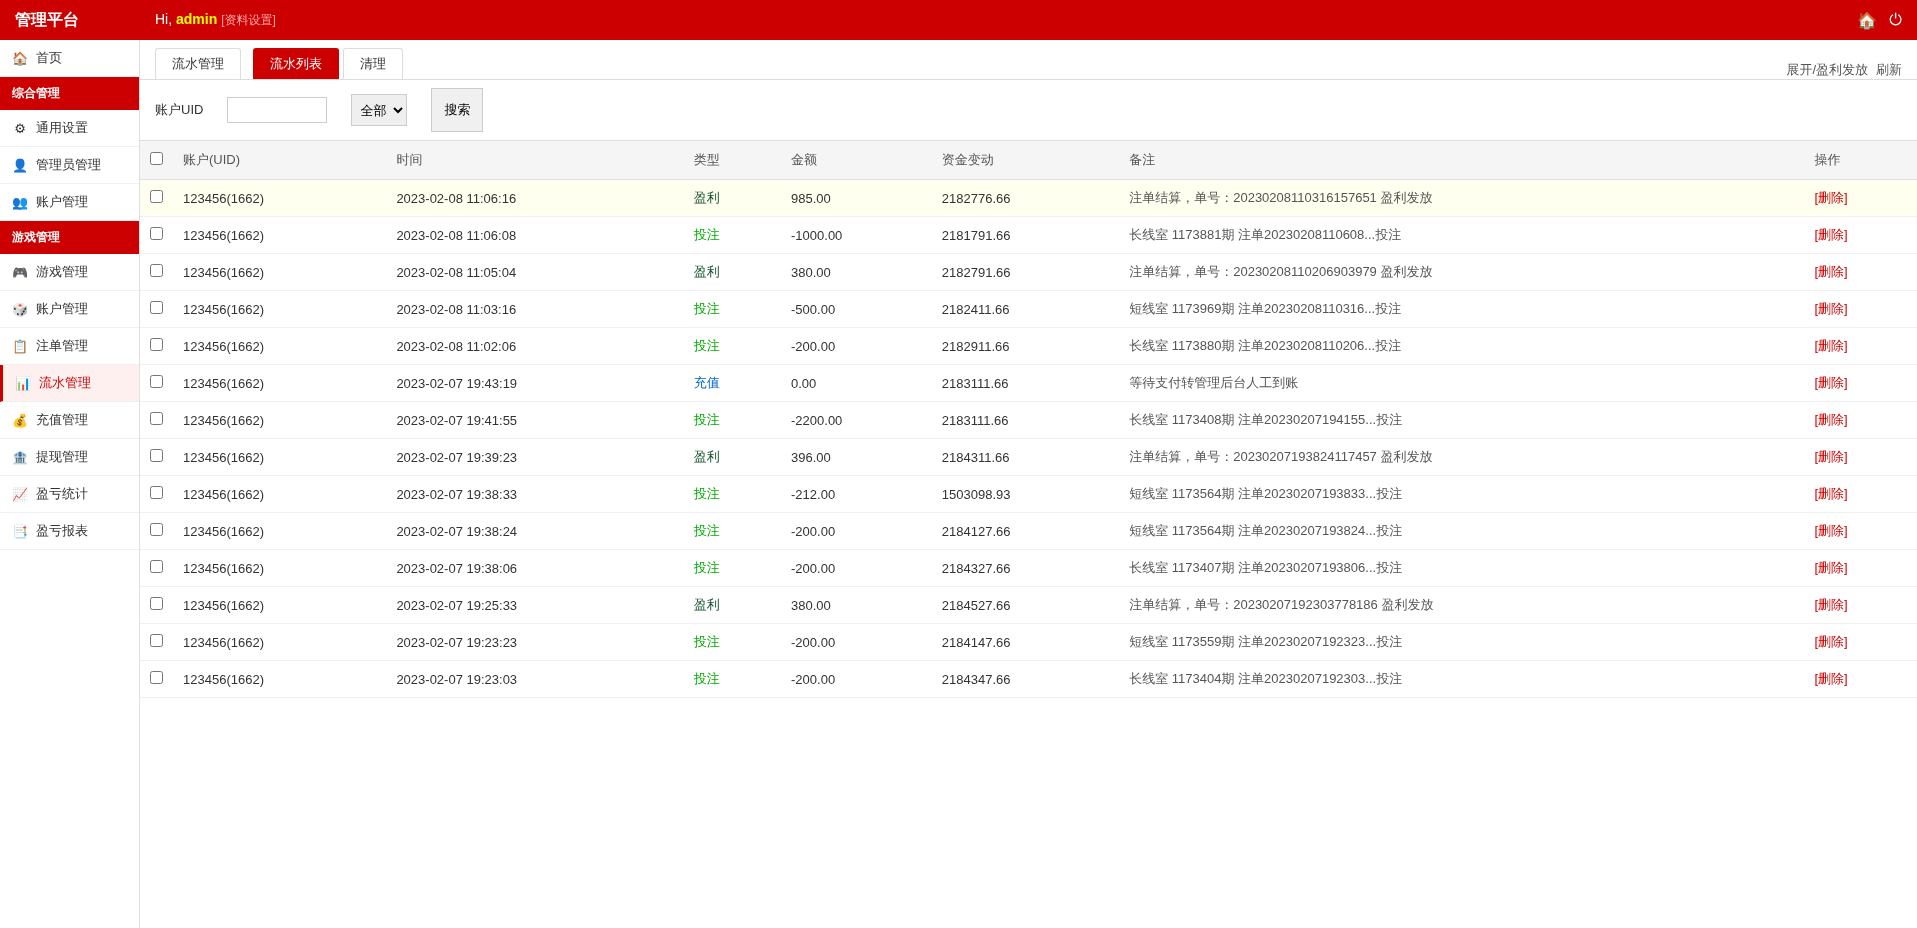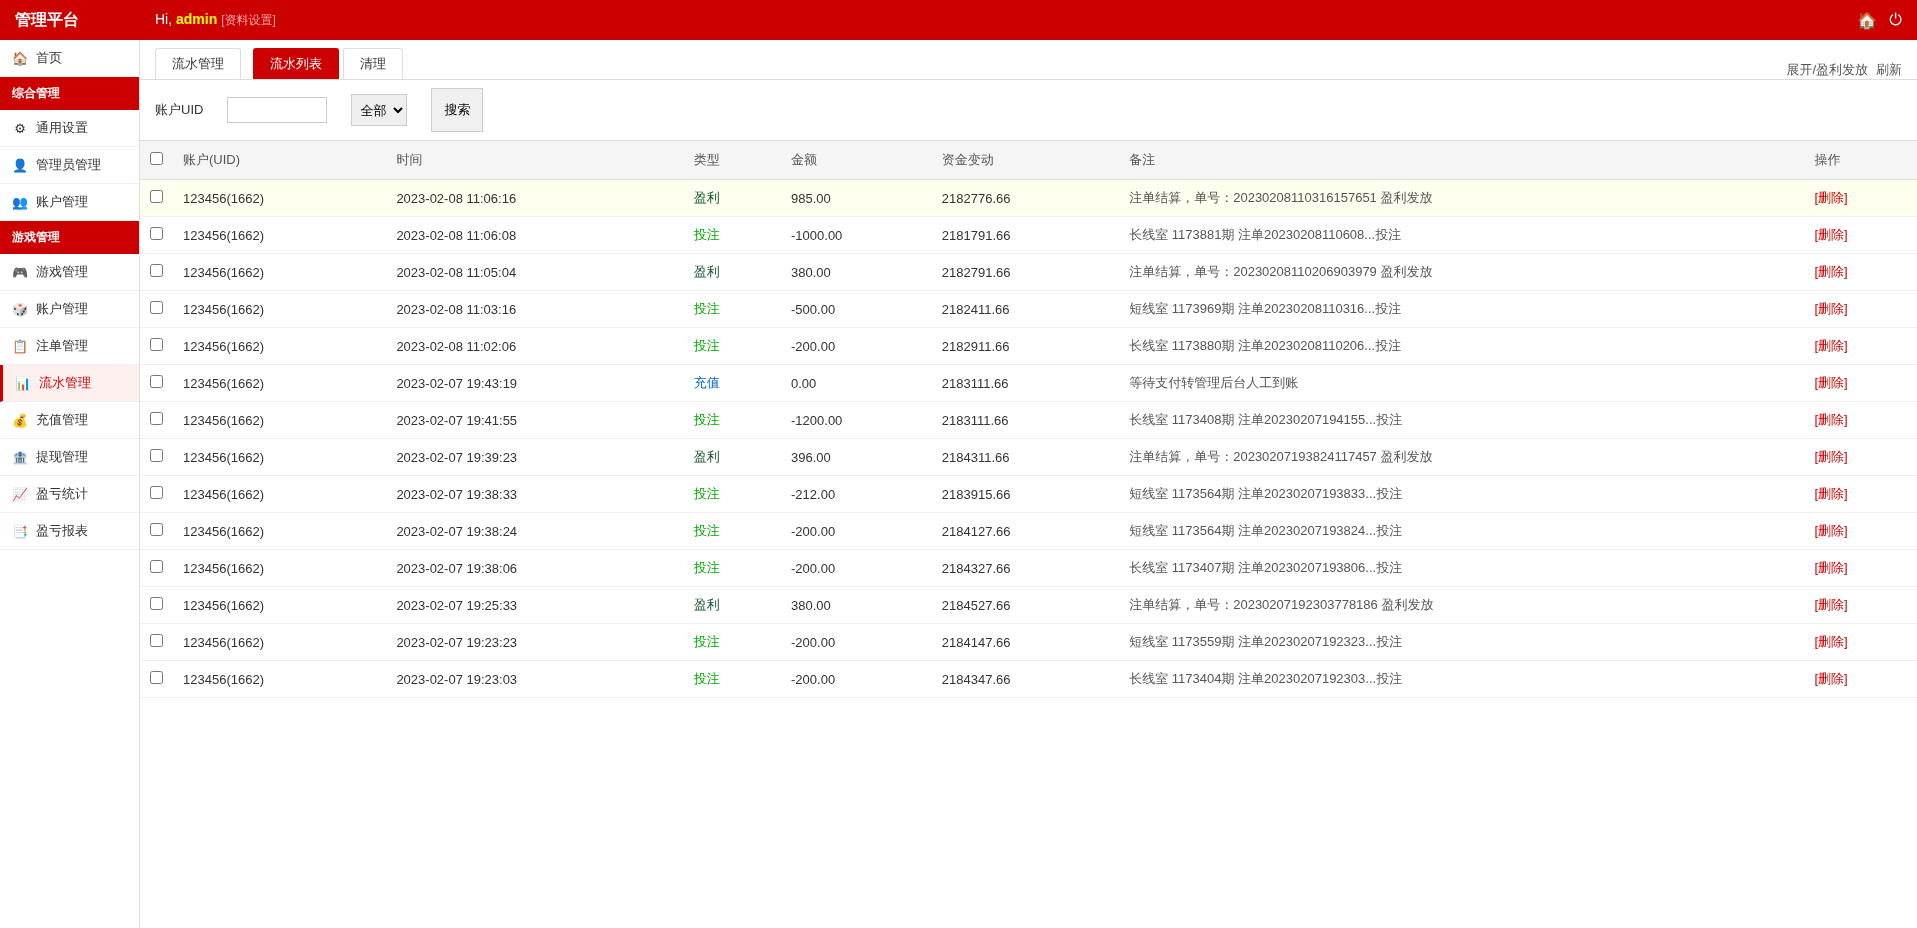--- a/index.html
+++ b/index.html
@@ -353,21 +353,21 @@
       <span class="action-link">[删除]</span>
     </td>
   </tr>
             <tr>
     <td class="checkbox-col">
       <input type="checkbox" style="">
     </td>
     <td>123456(1662)</td>
     <td>2023-02-07 19:41:55</td>
     <td class="type-投注">投注</td>
-    <td>-1200.00</td>
+    <td>-2200.00</td>
     <td>2183111.66</td>
     <td class="note-col">长线室 1173408期 注单20230207194155...投注</td>
     <td>
       <span class="action-link">[删除]</span>
     </td>
   </tr>
             <tr>
     <td class="checkbox-col">
       <input type="checkbox" style="">
     </td>
@@ -382,21 +382,21 @@
     </td>
   </tr>
             <tr>
     <td class="checkbox-col">
       <input type="checkbox" style="">
     </td>
     <td>123456(1662)</td>
     <td>2023-02-07 19:38:33</td>
     <td class="type-投注">投注</td>
     <td>-212.00</td>
-    <td>2183915.66</td>
+    <td>1503098.93</td>
     <td class="note-col">短线室 1173564期 注单20230207193833...投注</td>
     <td>
       <span class="action-link">[删除]</span>
     </td>
   </tr>
             <tr>
     <td class="checkbox-col">
       <input type="checkbox" style="">
     </td>
     <td>123456(1662)</td>

